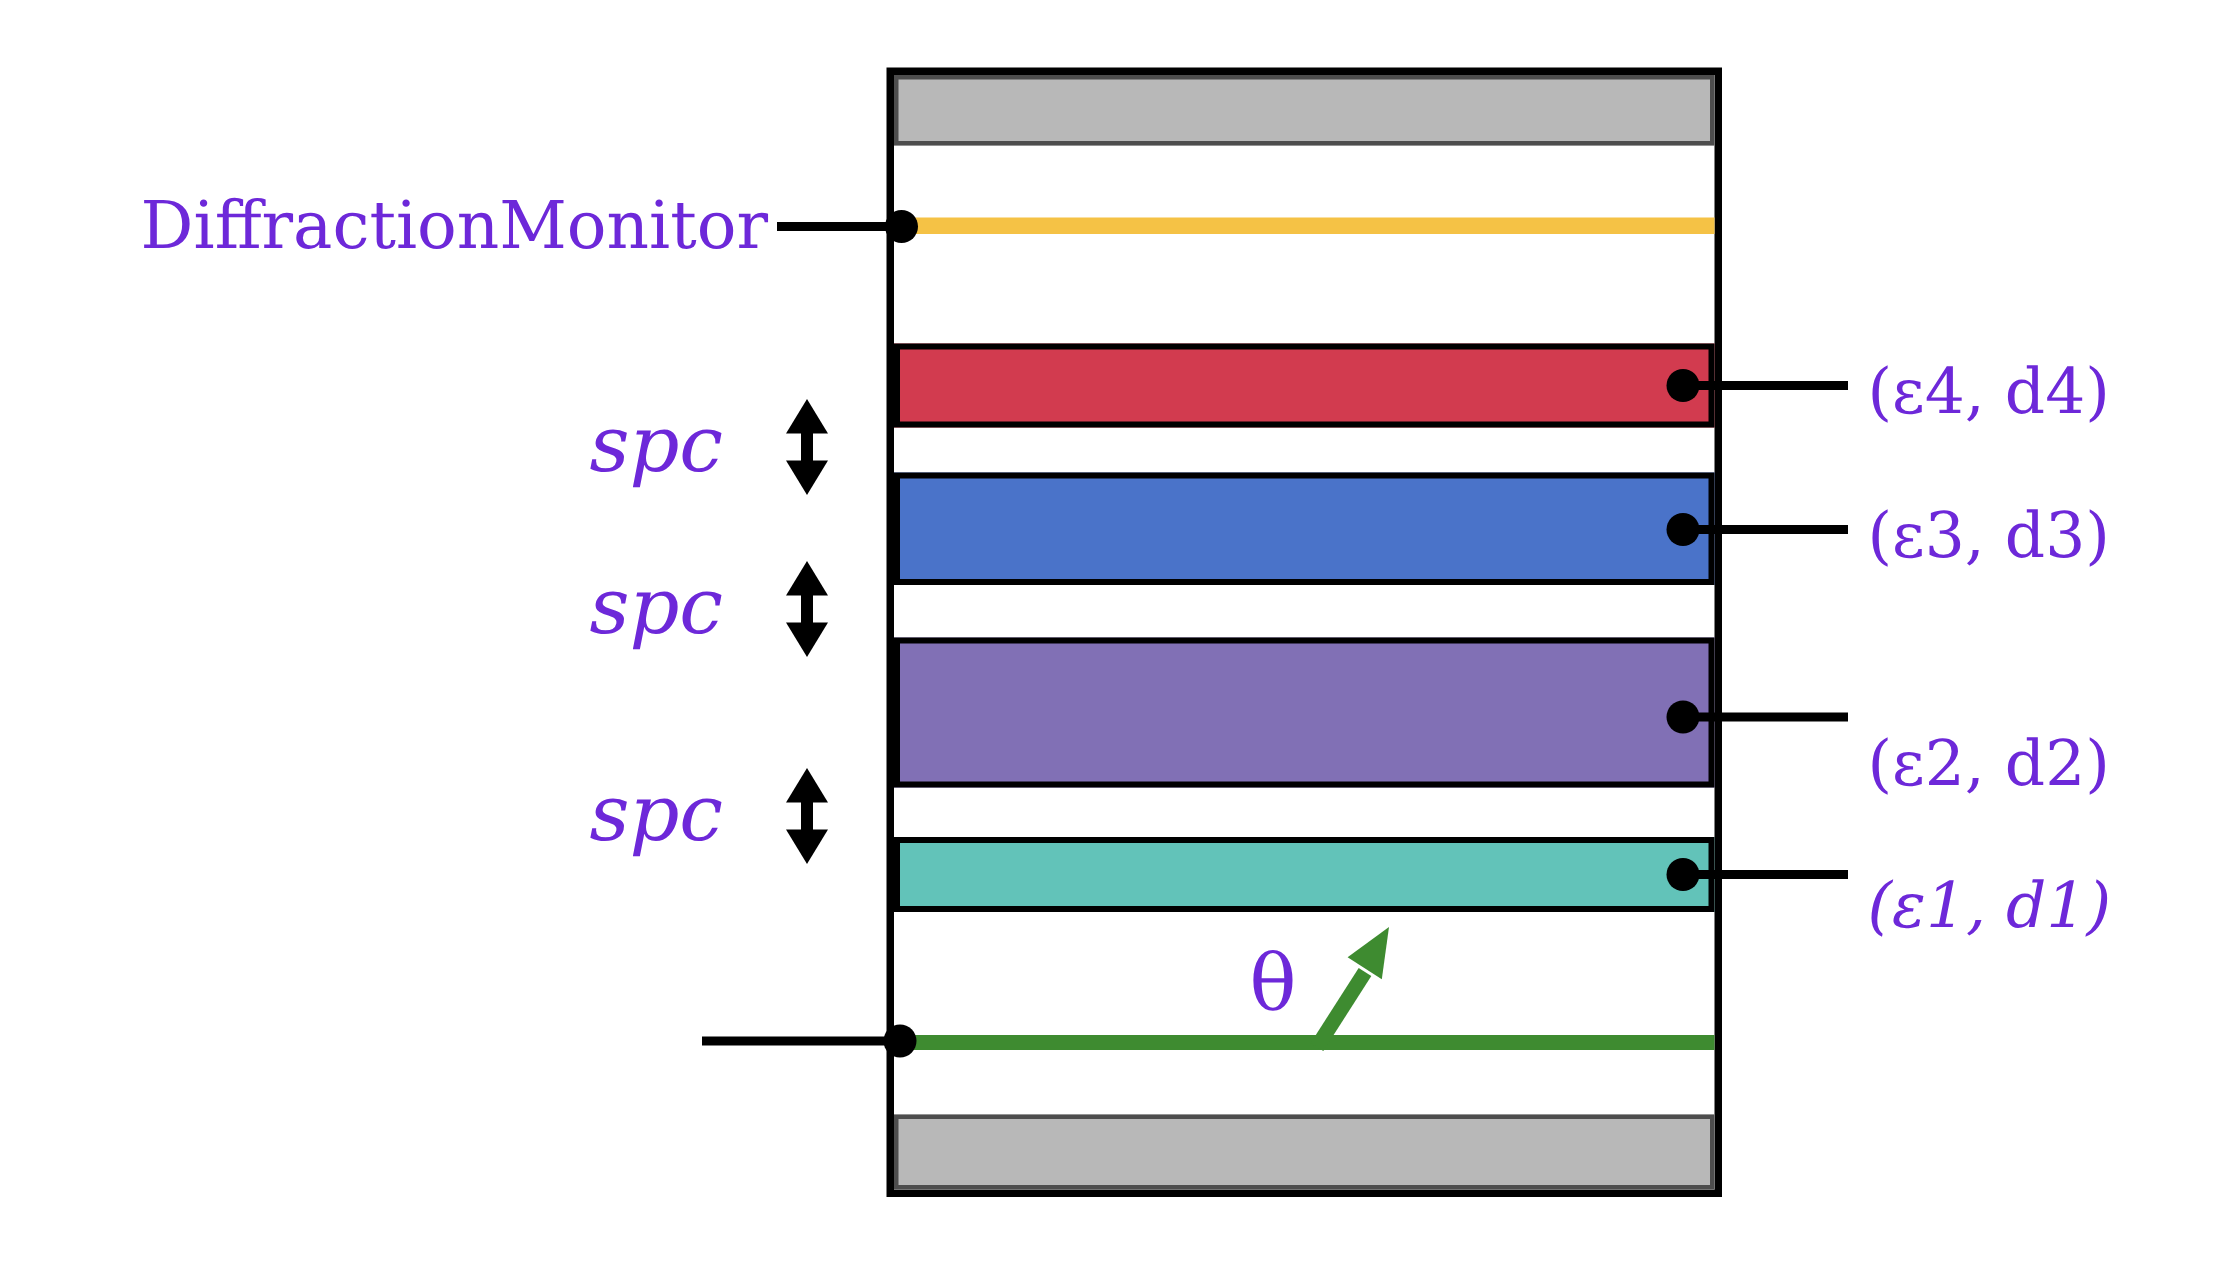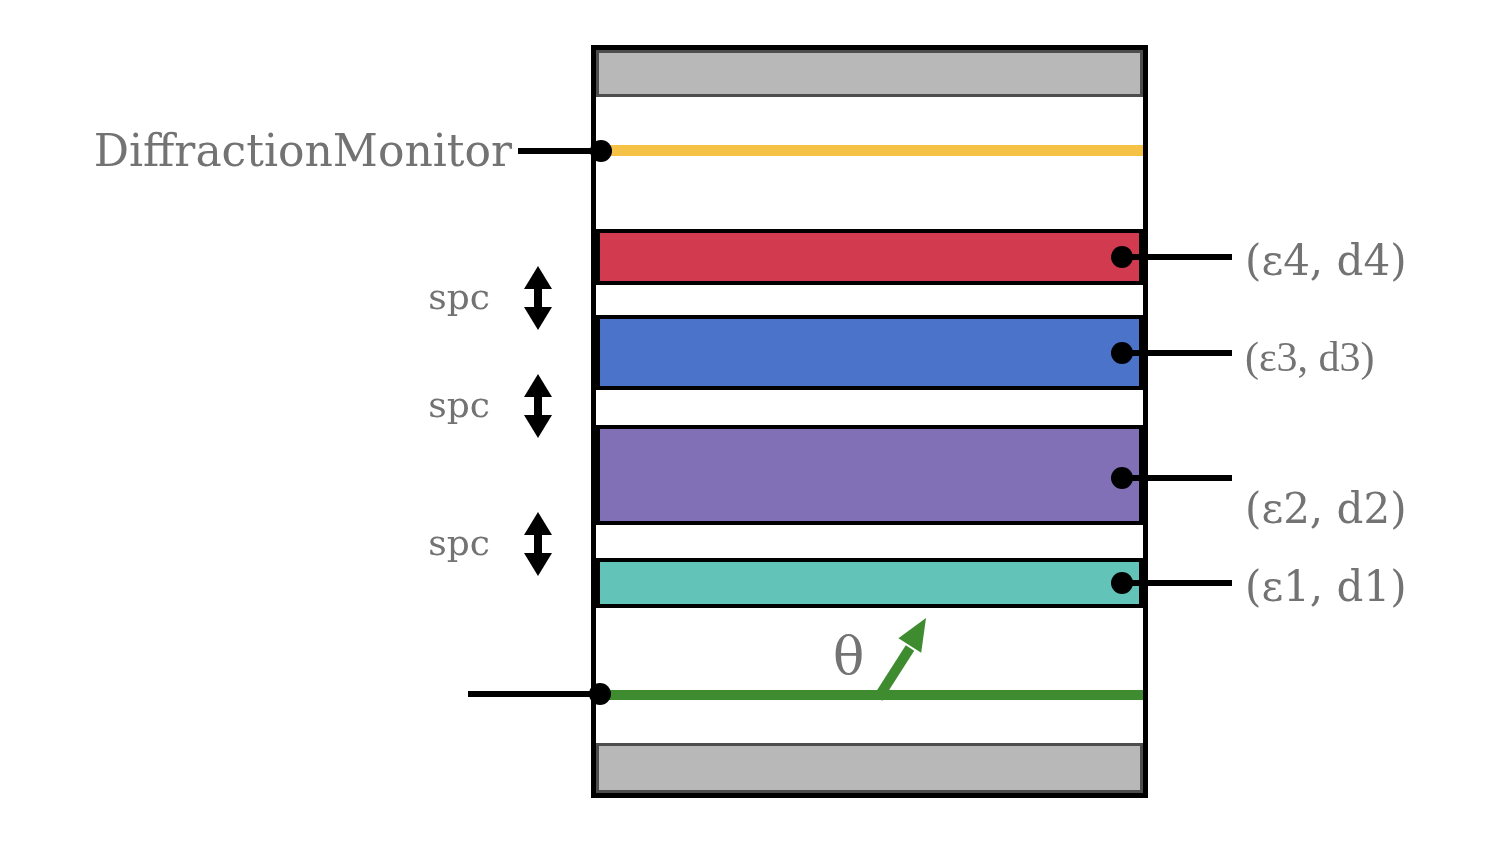--- a/index.html
+++ b/index.html
@@ -1,18 +1,18 @@
 <!DOCTYPE html>
 <html><head>
 <meta charset="utf-8">
 <style>
   html,body{margin:0;padding:0;background:#fff;}
   .canvas{
     position:relative;width:1488px;height:846px;background:#fff;overflow:hidden;
-    font-family:"DejaVu Serif","Liberation Serif",serif;color:#737373;
+    font-family:"DejaVu Serif","Liberation Serif",serif;color:#6d28d9;
   }
   .abs{position:absolute;}
 
   
   .sim-box{
     left:591px;top:45px;width:557px;height:753px;
     border:5px solid #000;box-sizing:border-box;background:#fff;
   }
   .sim-inner{position:absolute;left:0;top:0;right:0;bottom:0;}
 
@@ -38,22 +38,22 @@
 
   
   .conn{position:absolute;height:6px;background:#000;}
   .dot{position:absolute;width:22px;height:22px;border-radius:50%;background:#000;z-index:5;}
 
   
   .lbl{position:absolute;font-size:44px;line-height:60px;white-space:nowrap;}
   .lbl-right{text-align:right;}
   .layer-lbl{position:absolute;left:1245px;font-size:42px;line-height:60px;white-space:nowrap;}
 
-  .spc-lbl{position:absolute;left:385px;width:105px;text-align:right;
-           font-size:36px;line-height:64px;}
+  .spc-lbl{position:absolute;left:385px;width:105px;text-align:center;
+           font-size:52px;line-height:64px;font-style:italic;}
   .spc-arrow{position:absolute;left:522px;color:#000;}
 
   .theta-lbl{position:absolute;left:833px;top:628px;font-size:52px;line-height:56px;}
   .angle-arrow{position:absolute;left:858px;top:608px;}
 </style>
 </head>
 <body>
 
 <div class="canvas">
 
@@ -107,23 +107,23 @@
     <line x1="20" y1="90" x2="52" y2="40" stroke="currentColor" stroke-width="10"></line>
     <polygon points="68,10 63.2,44.8 40.4,30.2" fill="currentColor"></polygon>
   </svg>
 
   <div class="conn" style="left:1125px;top:254px;width:107px;"></div>
   <div class="dot" style="left:1111px;top:246px;"></div>
   <div class="layer-lbl" style="top:231px;">(ε4, d4)</div>
 
   <div class="conn" style="left:1125px;top:350px;width:107px;"></div>
   <div class="dot" style="left:1111px;top:342px;"></div>
-  <div class="layer-lbl" style="top:327px;font-family:Liberation Serif, serif;">(ε3, d3)</div>
+  <div class="layer-lbl" style="top:327px;">(ε3, d3)</div>
 
   <div class="conn" style="left:1125px;top:475px;width:107px;"></div>
   <div class="dot" style="left:1111px;top:467px;"></div>
   <div class="layer-lbl" style="top:452px;margin-top:27px;">(ε2, d2)</div>
 
   <div class="conn" style="left:1125px;top:580px;width:107px;"></div>
   <div class="dot" style="left:1111px;top:572px;"></div>
-  <div class="layer-lbl" style="top:557px;">(ε1, d1)</div>
+  <div class="layer-lbl" style="top:574px;font-style:italic;">(ε1, d1)</div>
 
 </div>
 
 </body></html>

